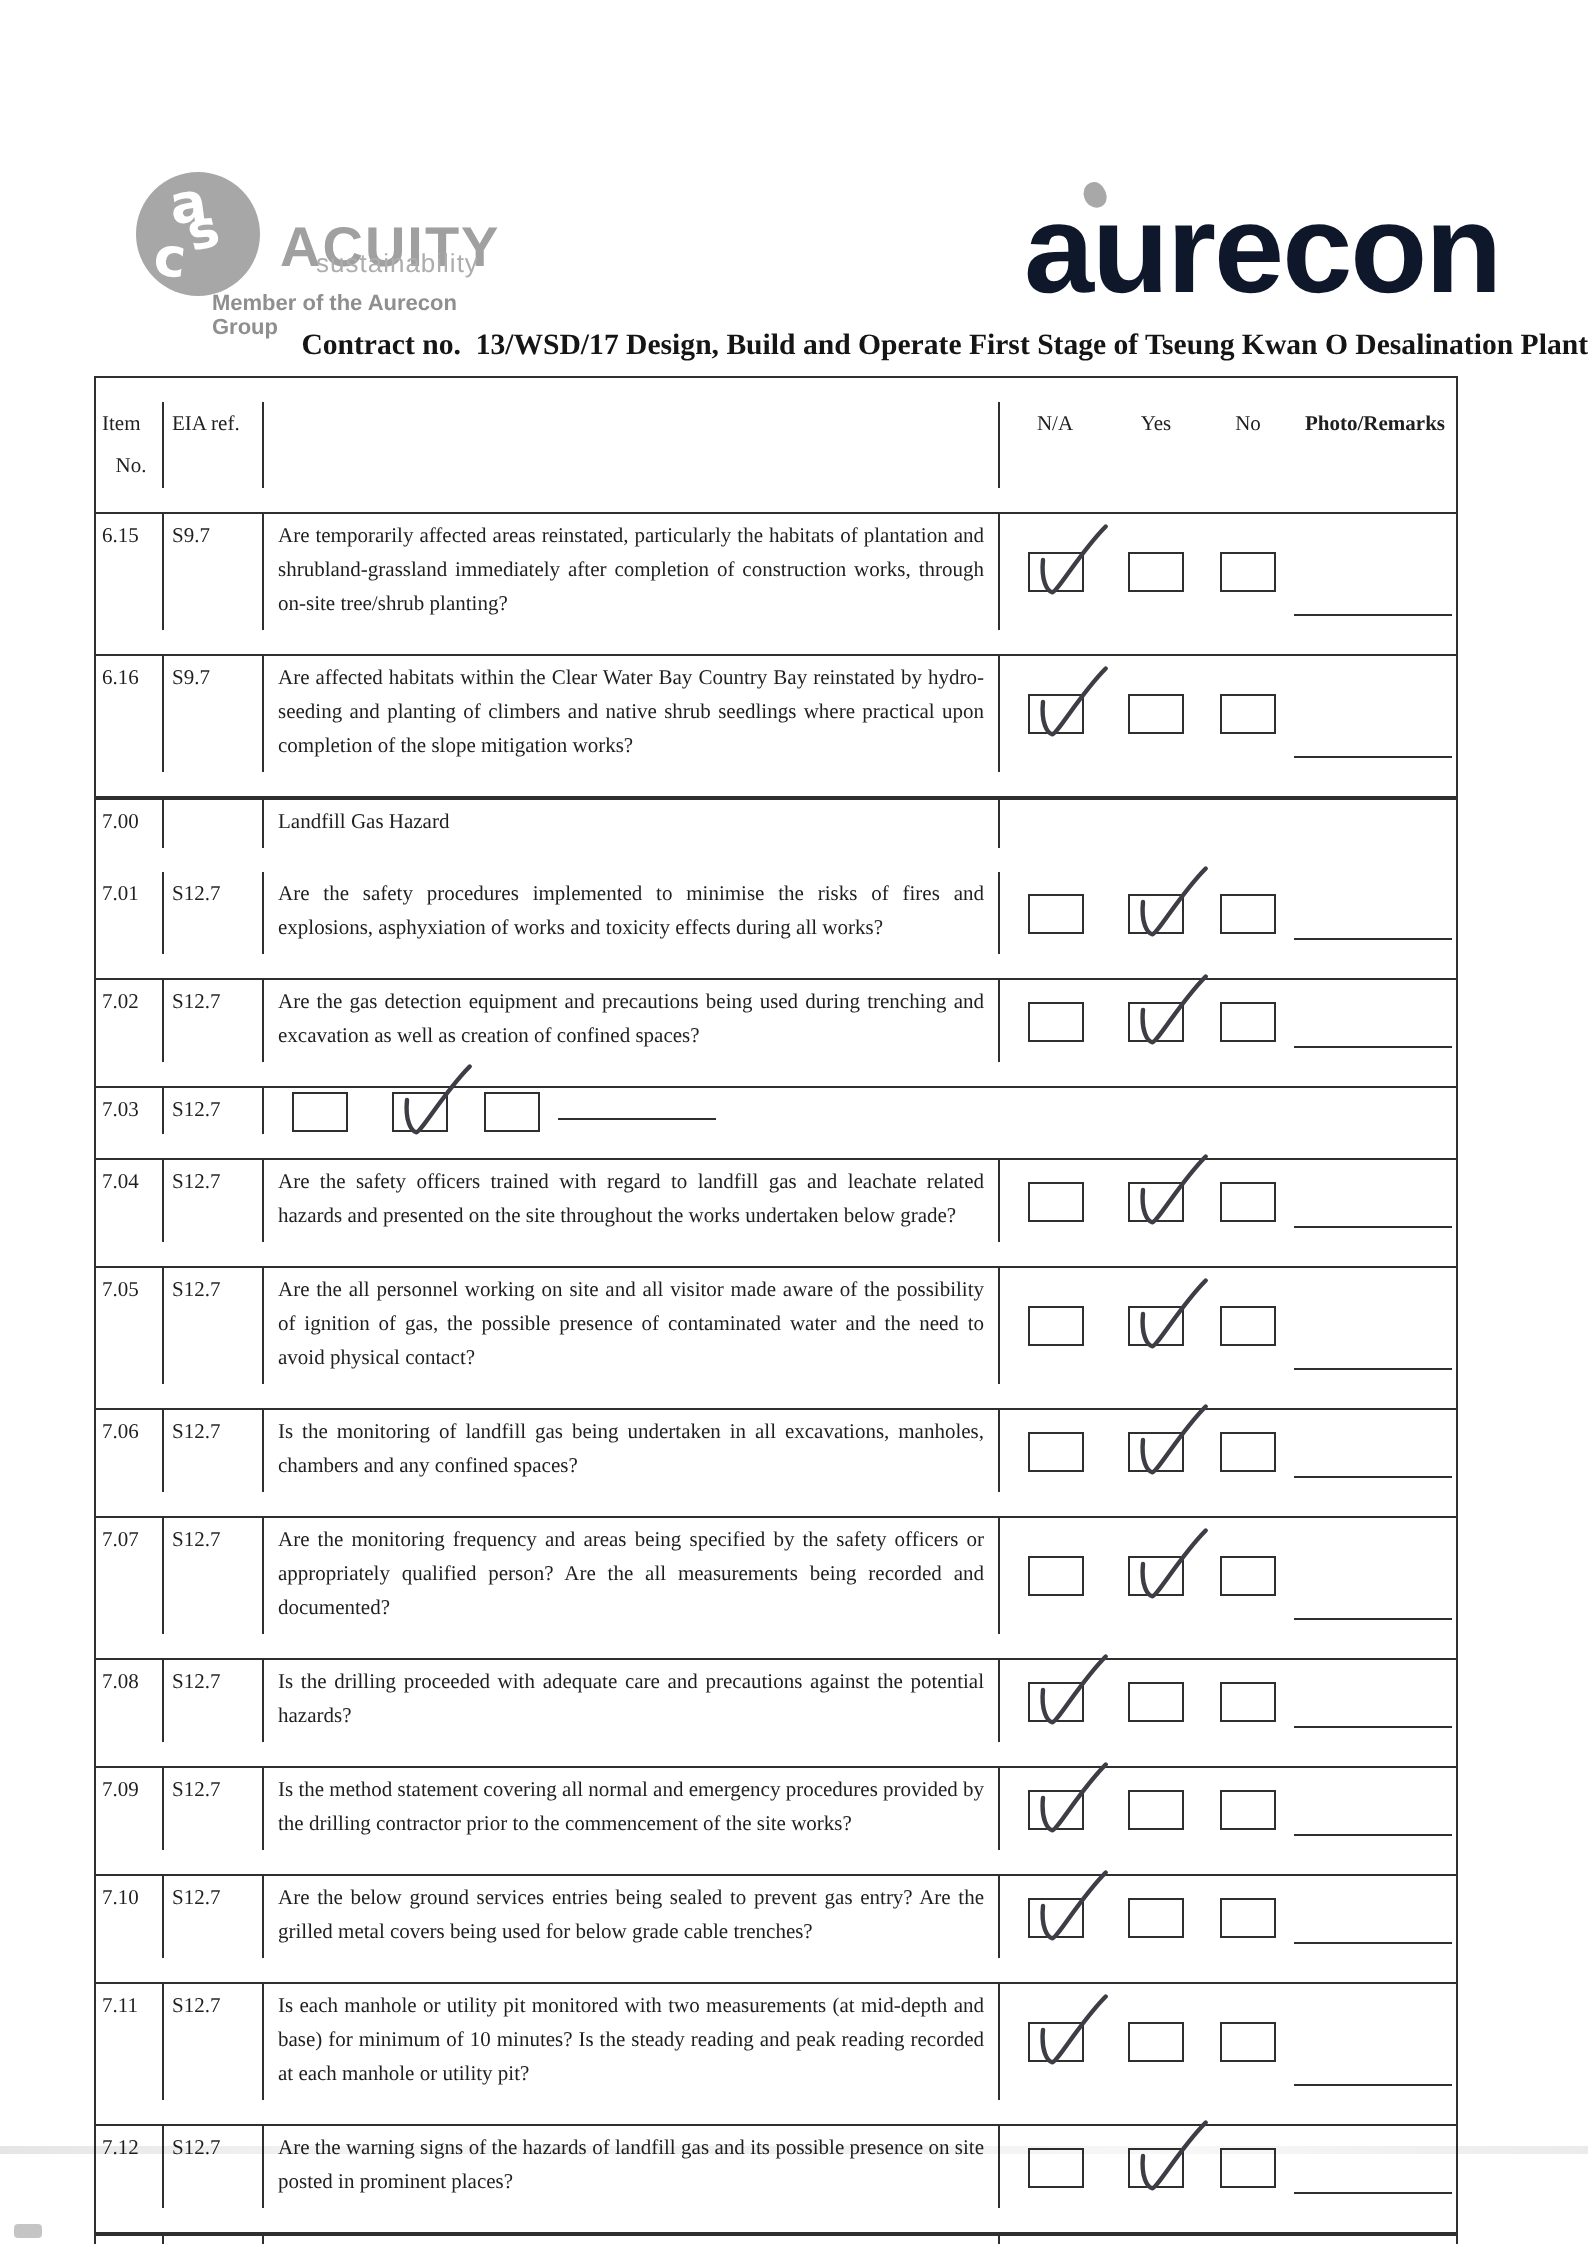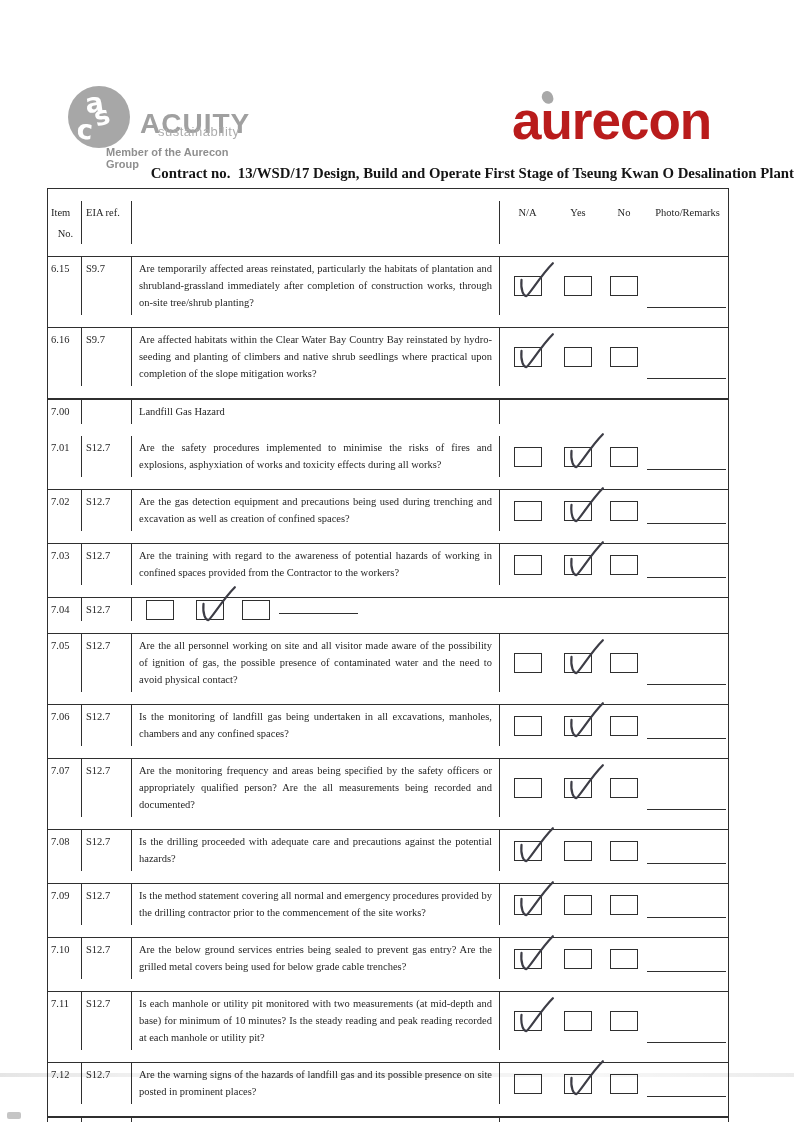--- a/index.html
+++ b/index.html
@@ -18,21 +18,21 @@
   .acuity-name{position:absolute;left:76px;top:24px;font-family:"Liberation Sans",sans-serif;
                font-weight:bold;font-size:28px;letter-spacing:1px;color:#a0a0a0;}
   .acuity-sub{position:absolute;left:94px;top:40px;font-family:"Liberation Sans",sans-serif;
               font-size:13px;color:#adadad;letter-spacing:.5px;}
   .acuity-tag{position:absolute;left:18px;top:62px;font-family:"Liberation Sans",sans-serif;
               font-weight:bold;font-size:11px;color:#8f8f8f;margin-left:24px;}
   .logo-aurecon{position:absolute;left:512px;top:92px;width:240px;height:62px;}
   .aur-dot{position:absolute;left:30px;top:-1px;width:11px;height:13px;border-radius:50% 50% 45% 55%;
            background:#a8a8a8;transform:rotate(-20deg);}
   .aur-word{position:absolute;left:0;top:2px;font-family:"Liberation Sans",sans-serif;
-            font-weight:bold;font-size:53px;line-height:1;letter-spacing:-1px;color:#b91c1c;}
+            font-weight:bold;font-size:63px;line-height:1;letter-spacing:-1px;color:#0f172a;}
 
   
   .doc-title{position:absolute;left:0;top:165px;width:794px;text-align:right;
              font-weight:bold;font-size:14.8px;white-space:pre-wrap;color:#151515;}
 
   
   .checklist{position:absolute;left:47px;top:188px;width:680px;
              border:1.8px solid #2f2f2f;font-size:10.5px;line-height:17px;}
   .row{display:flex;align-items:stretch;border-top:1.4px solid #2f2f2f;min-height:23px;margin-top:12px;}
   .row.thead{border-top:none;min-height:39px;}
@@ -49,21 +49,21 @@
   .s-yes{width:46px;flex:0 0 46px;}
   .s-no{width:46px;flex:0 0 46px;}
   .s-line{flex:1 1 auto;display:flex;align-items:flex-end;justify-content:flex-end;
           padding:0 3px 7px 0;}
   .cbox{position:relative;display:block;width:26px;height:18px;border:1.9px solid #2f2f2f;
         background:#fff;}
   .rline{display:block;width:79px;height:0;border-bottom:1.6px solid #2f2f2f;}
   .tick{position:absolute;left:-5px;top:-17px;width:46px;height:42px;overflow:visible;}
   .tick path{stroke:#3d3d46;stroke-width:2.1;fill:none;stroke-linecap:round;}
   .thead .slot{align-items:flex-start;padding-top:3px;}
-  .thead .s-line{justify-content:center;padding:3px 0 0 0;align-items:flex-start;}
+  .thead .s-line{justify-content:center;padding:3px 0 0 0;align-items:flex-start;font-weight:bold;}
   .hlabel{font-size:10.5px;}
   .no2{margin-top:4px;text-align:center;}
 
   
   .smudge{position:absolute;left:0;top:1073px;width:794px;height:4px;
           background:linear-gradient(90deg,rgba(0,0,0,.10),rgba(0,0,0,.04) 25%,
                      rgba(0,0,0,.06) 50%,rgba(0,0,0,.03) 75%,rgba(0,0,0,.08));}
   .corner-dot{position:absolute;left:7px;top:1112px;width:14px;height:7px;
               background:rgba(90,90,90,.35);border-radius:2px;}
 </style>
@@ -205,21 +205,20 @@
               <span class="cbox"></span>
             </div>
       <div class="slot s-line">
               <span class="rline"></span>
             </div>
     </div>
   </div>
         <div class="row">
     <div class="c-item">7.03</div>
     <div class="c-ref">S12.7</div>
-    <div class="c-q">Are the training with regard to the awareness of potential hazards of working in confined spaces provided from the Contractor to the workers?</div>
     <div class="c-ans">
       <div class="slot s-na">
               <span class="cbox"></span>
             </div>
       <div class="slot s-yes">
               <span class="cbox">
                 <svg class="tick" viewBox="0 0 44 40">
                   <path d="M11 19 C10 29 13 34 15.5 34.5 C18 34 29 15 41 3"></path>
                 </svg>
               </span>
@@ -228,20 +227,21 @@
               <span class="cbox"></span>
             </div>
       <div class="slot s-line">
               <span class="rline"></span>
             </div>
     </div>
   </div>
         <div class="row">
     <div class="c-item">7.04</div>
     <div class="c-ref">S12.7</div>
+    <div class="c-q">Are the safety officers trained with regard to landfill gas and leachate related hazards and presented on the site throughout the works undertaken below grade?</div>
     <div class="c-ans">
       <div class="slot s-na">
               <span class="cbox"></span>
             </div>
       <div class="slot s-yes">
               <span class="cbox">
                 <svg class="tick" viewBox="0 0 44 40">
                   <path d="M11 19 C10 29 13 34 15.5 34.5 C18 34 29 15 41 3"></path>
                 </svg>
               </span>

